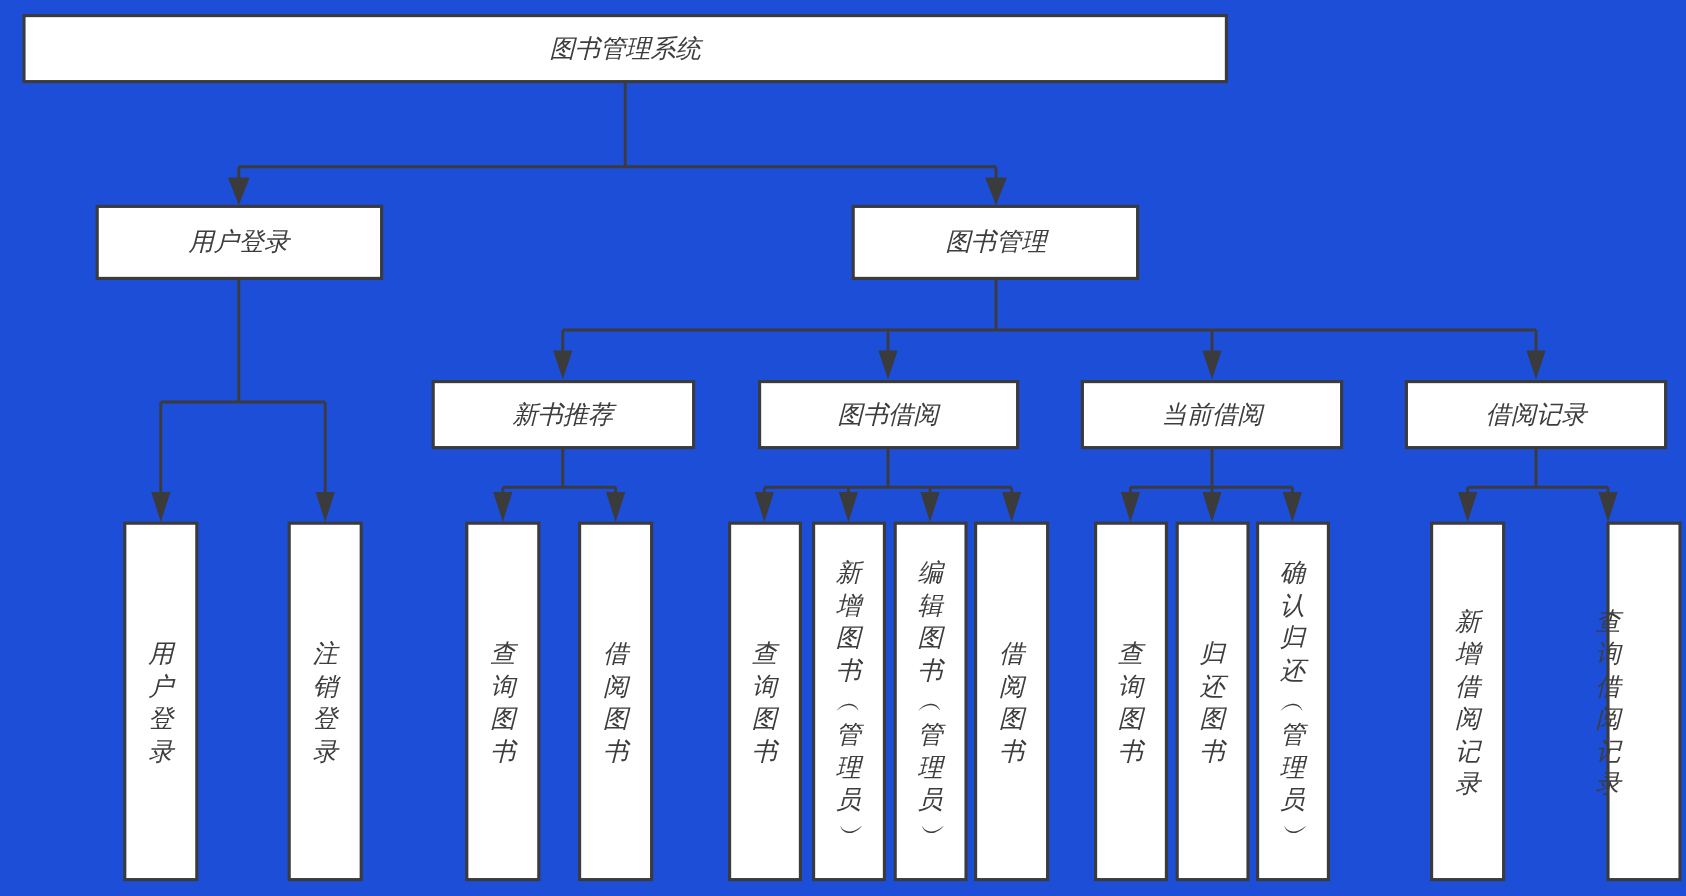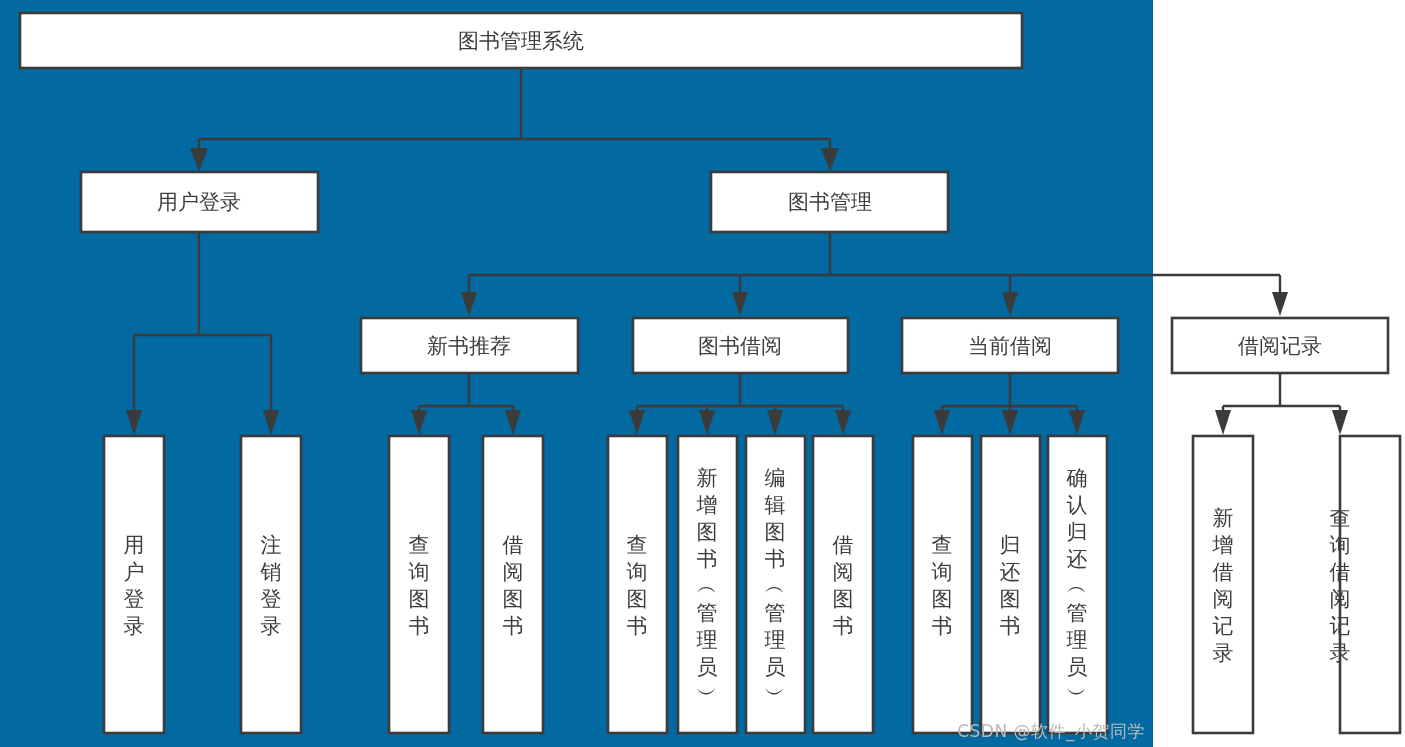--- a/index.html
+++ b/index.html
@@ -8,23 +8,24 @@
     background: #ffffff;
   }
   body {
     width: 1405px;
     height: 747px;
     font-family: "DejaVu Sans", "Liberation Sans", sans-serif;
     overflow: hidden;
   }
   #chart-root {
     position: relative;
-    width: 1153px;
+    width: 1405px;
     height: 747px;
-    background: #0369a1;
+    background: #1d4ed8;
+    font-style: italic;
   }
   svg.flow {
     position: absolute;
     top: 0;
     left: 0;
     width: 1405px;
     height: 747px;
     display: block;
   }
   .node-box {
@@ -234,15 +235,14 @@
       </g>
 
       <g>
         <rect class="node-box" x="1340" y="436" width="60" height="297"></rect>
         <text class="node-label-vert" x="1340" y="525"><tspan x="1340" dy="0" y="525">查</tspan><tspan x="1340" dy="27">询</tspan><tspan x="1340" dy="27">借</tspan><tspan x="1340" dy="27">阅</tspan><tspan x="1340" dy="27">记</tspan><tspan x="1340" dy="27">录</tspan></text>
       </g>
 
     </g>
   </svg>
 
-  <div class="watermark">CSDN @软件_小贺同学</div>
 
 </div>
 
 </body></html>

